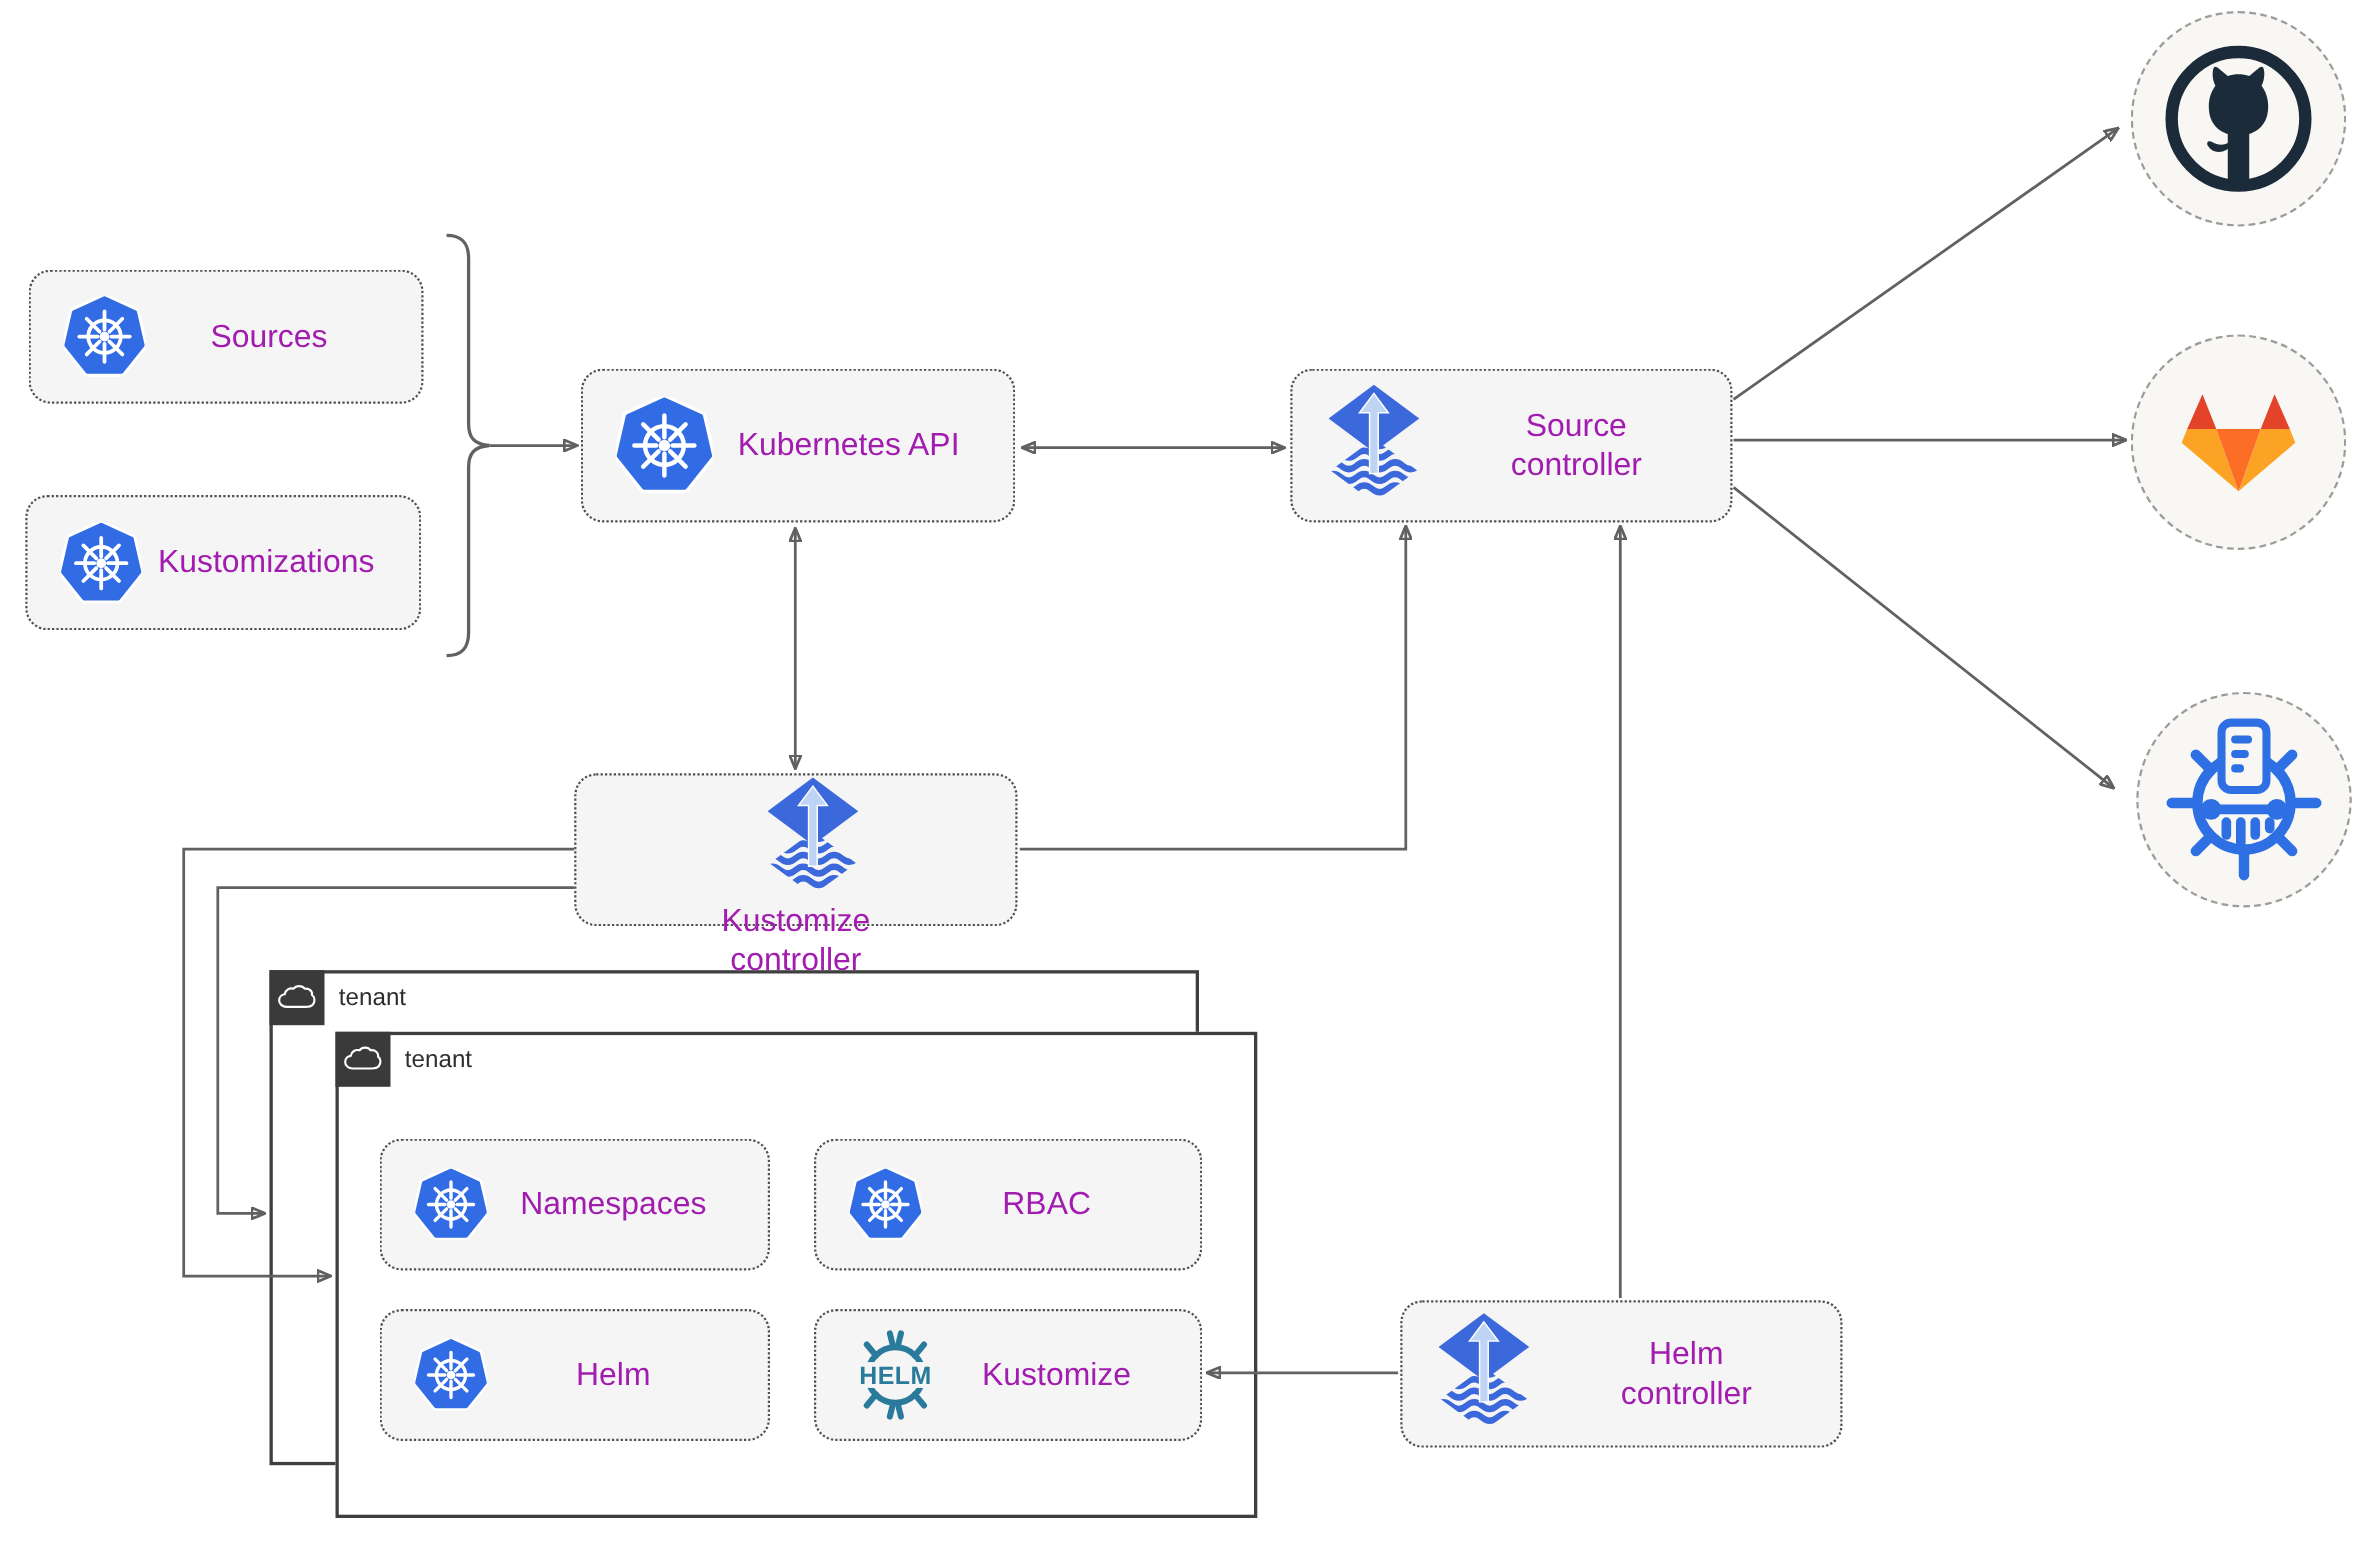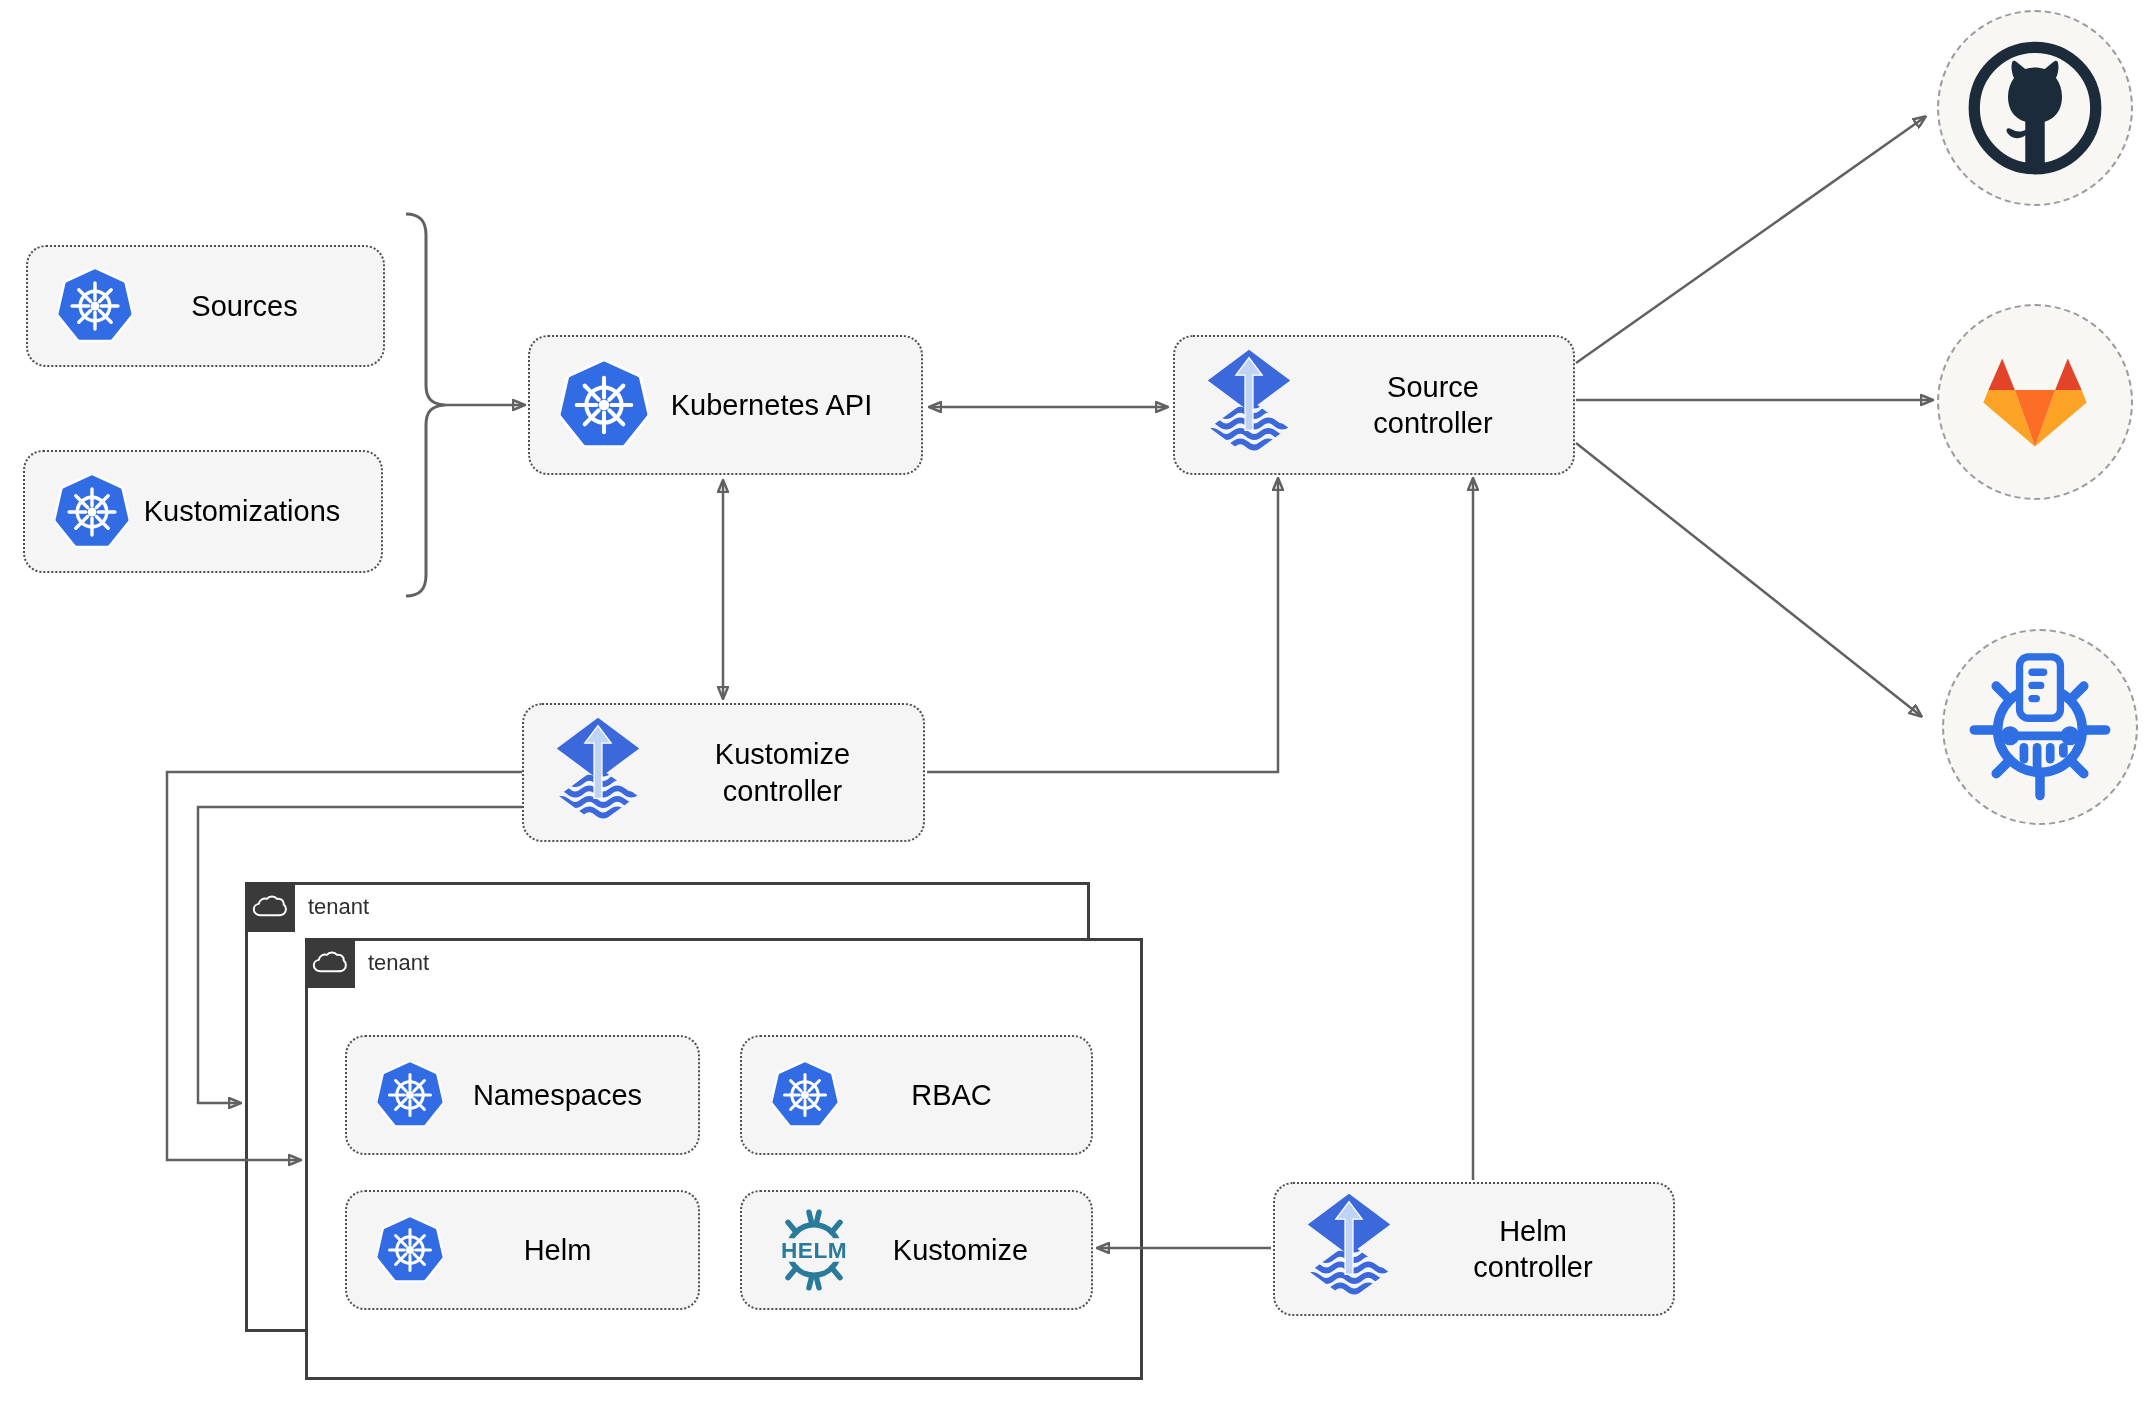--- a/index.html
+++ b/index.html
@@ -7,21 +7,21 @@
   .canvas { position:relative; width:2144px; height:1407px; background:#ffffff; overflow:hidden; }
 
   
   .node {
     position:absolute; box-sizing:border-box;
     background:var(--node-bg); border:2px dotted var(--node-border);
     border-radius:20px; display:flex; align-items:center;
   }
   .node .icon { flex:0 0 auto; margin-left:30px; }
   .node .label {
-    flex:1; text-align:center; font-size:29px; color:#000000;
+    flex:1; text-align:center; font-size:29px; color:#a21caf;
     line-height:1.25; padding-right:26px;
   }
   .node--controller .label { flex:none; width:180px; margin:0 auto; padding-right:0; }
 
   
   .circle-node {
     position:absolute; width:196px; height:196px; box-sizing:border-box;
     border-radius:50%; border:2px dashed #9b9b9b; background:#f8f7f4;
     display:flex; align-items:center; justify-content:center;
   }
@@ -179,21 +179,21 @@
     <span class="label">Kubernetes API</span>
   </div>
 
   <div class="node node--controller" style="left:1173px; top:335px; width:402px; height:140px;">
     <svg class="icon" width="88" height="114">
         <use href="#flux"></use>
       </svg>
     <span class="label">Source controller</span>
   </div>
 
-  <div class="node node--controller" style="left:522px; top:703px; width:403px; height:139px;">
+  <div class="node node--controller" style="left:522px; top:703px; width:403px; height:139px;flex-direction:column;">
     <svg class="icon" width="88" height="114">
         <use href="#flux"></use>
       </svg>
     <span class="label">Kustomize controller</span>
   </div>
 
   <div class="node node--controller" style="left:1273px; top:1182px; width:402px; height:134px;">
     <svg class="icon" width="88" height="114">
         <use href="#flux"></use>
       </svg>

